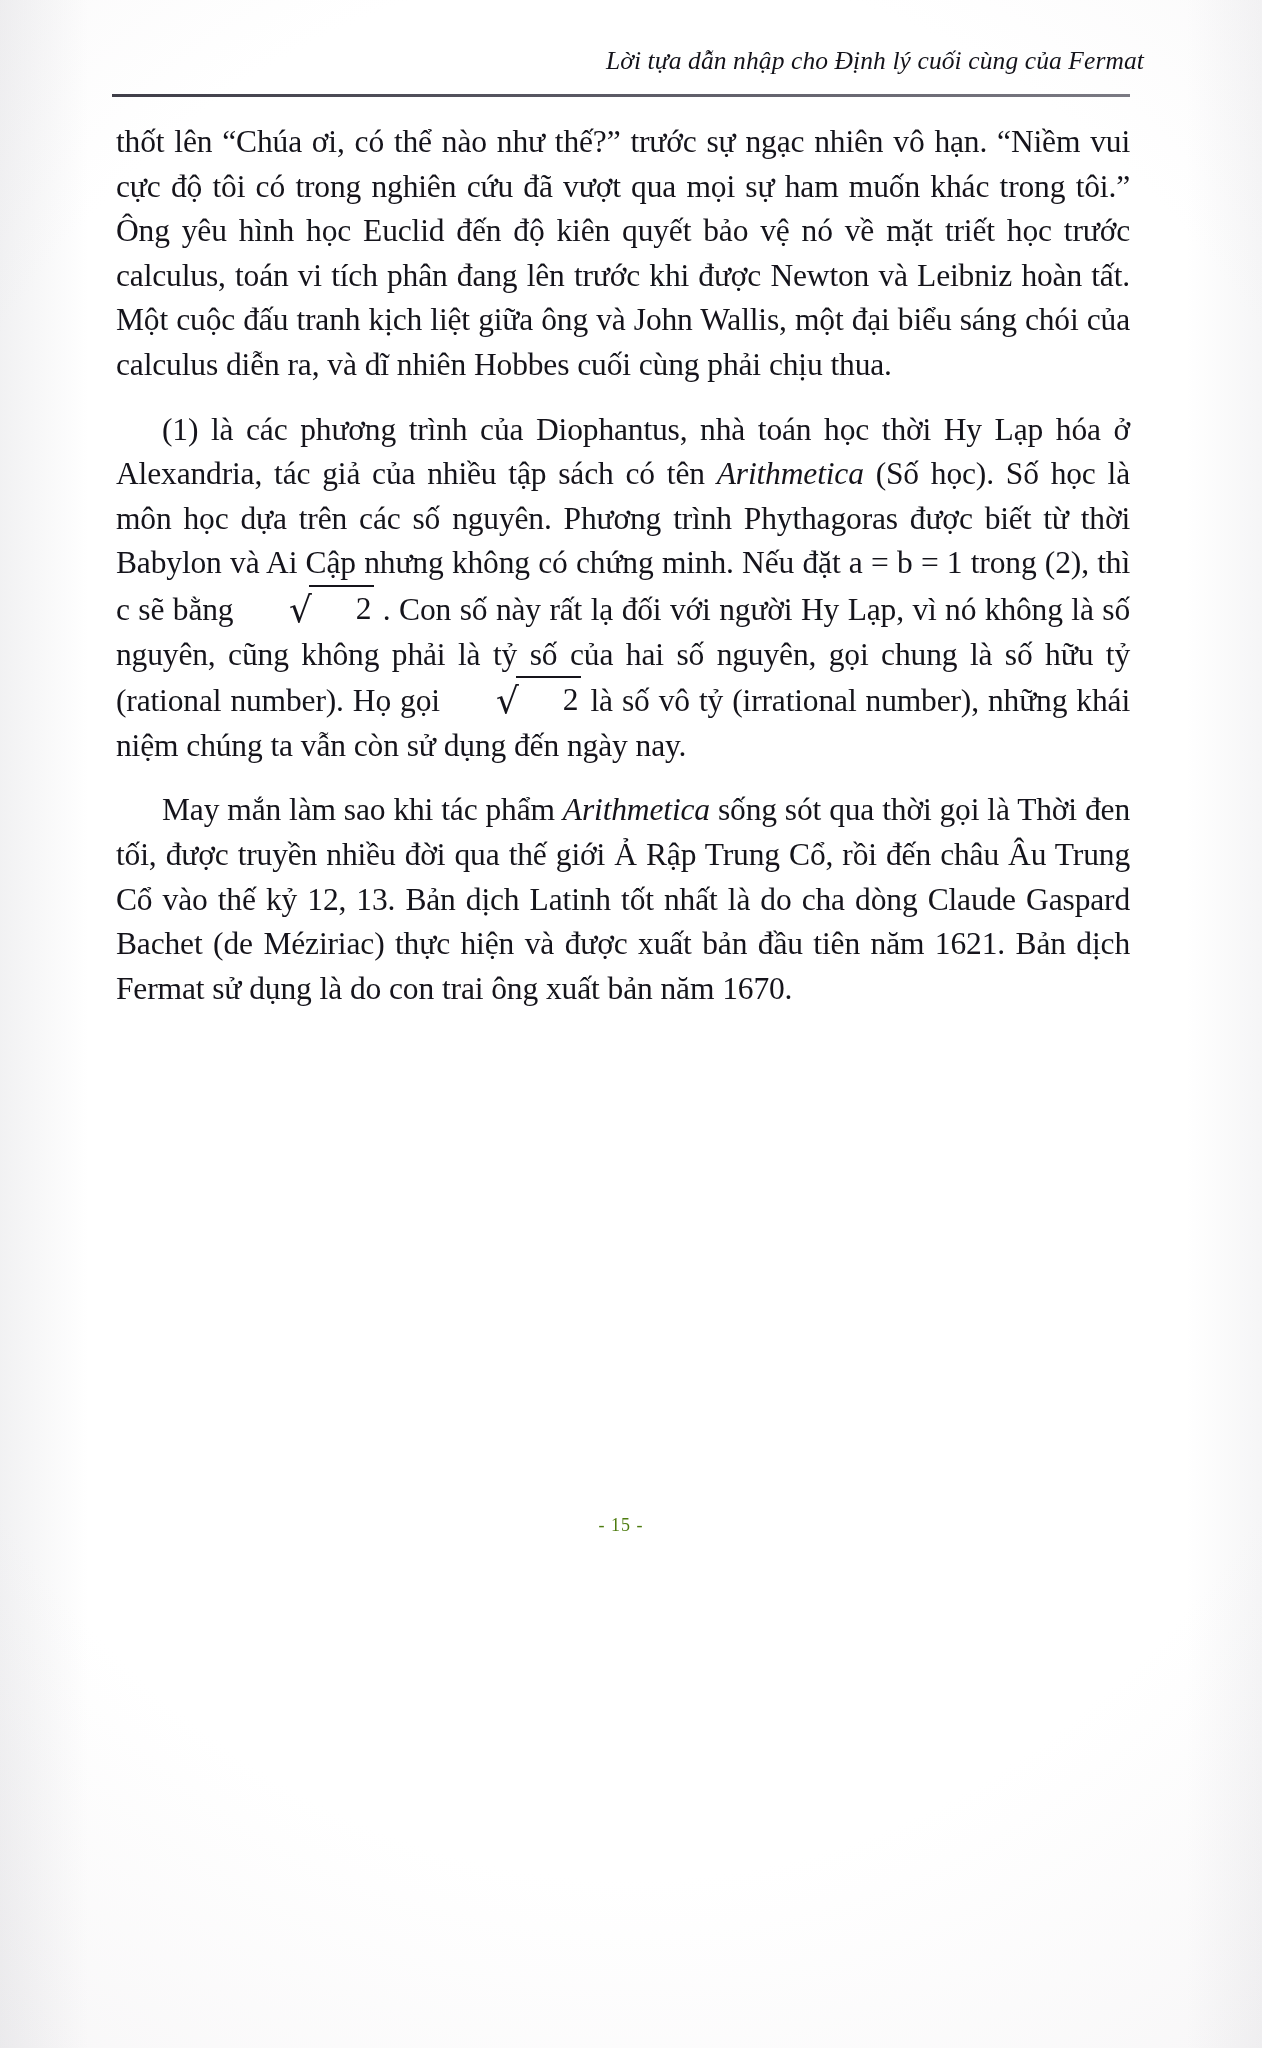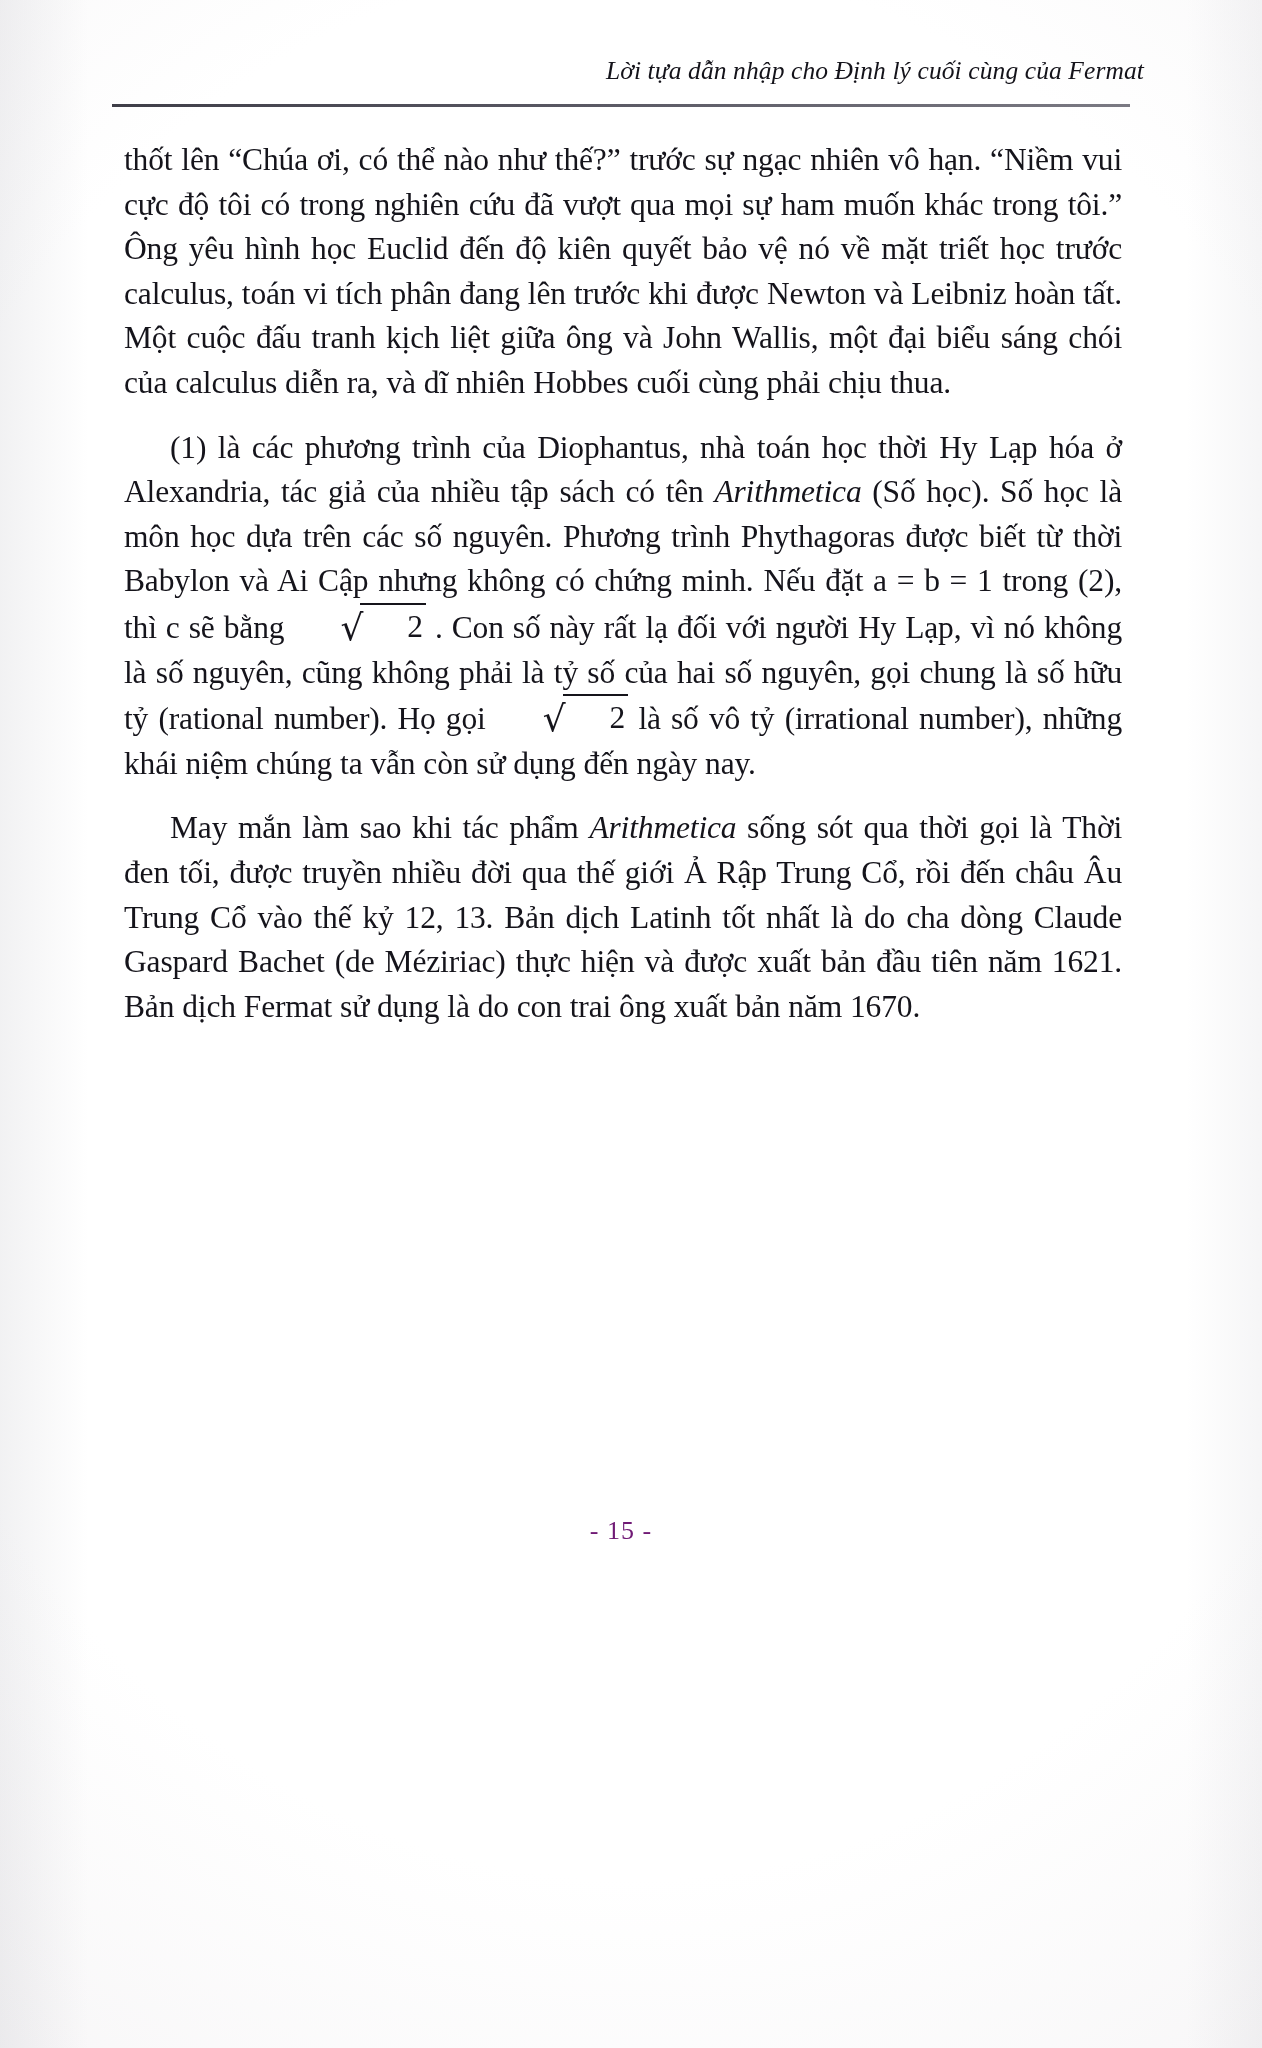--- a/index.html
+++ b/index.html
@@ -29,21 +29,21 @@
     inset: 0;
     pointer-events: none;
     background:
       linear-gradient(90deg, rgba(120,120,135,.10) 0%, rgba(255,255,255,0) 7%),
       linear-gradient(270deg, rgba(120,120,135,.07) 0%, rgba(255,255,255,0) 6%);
   }
 
   .content {
     position: absolute;
     left: 112px;
-    top: 12px;
+    top: 2px;
     width: 1040px;
     height: 1616px;
   }
 
   
   .runhead {
     position: absolute;
     top: 44px;
     right: 8px;
     font-style: italic;
@@ -64,21 +64,21 @@
   }
 
   
   .body-col {
     position: absolute;
     top: 118px;
     left: 4px;
     width: 1014px;
   }
   p.para {
-    margin: 8px;
+    margin: 0;
     font-size: 31.5px;
     line-height: 44.6px;
     text-align: justify;
     text-justify: inter-word;
     letter-spacing: -0.15px;
     word-spacing: 0.2px;
     color: #15141b;
   }
   p.para.indent { text-indent: 46px; }
   p.gap-lg { margin-top: 20px; }
@@ -112,22 +112,22 @@
     top: -1px;
   }
 
   
   .folio {
     position: absolute;
     bottom: 82px;
     left: 0;
     width: 1018px;
     text-align: center;
-    font-size: 26px;
-    color: #701a75;
+    font-size: 18px;
+    color: #4d7c0f;
     letter-spacing: 1px;
   }
 </style>
 </head>
 <body>
 
 <div class="page"></div>
 
 <div class="content">
 

